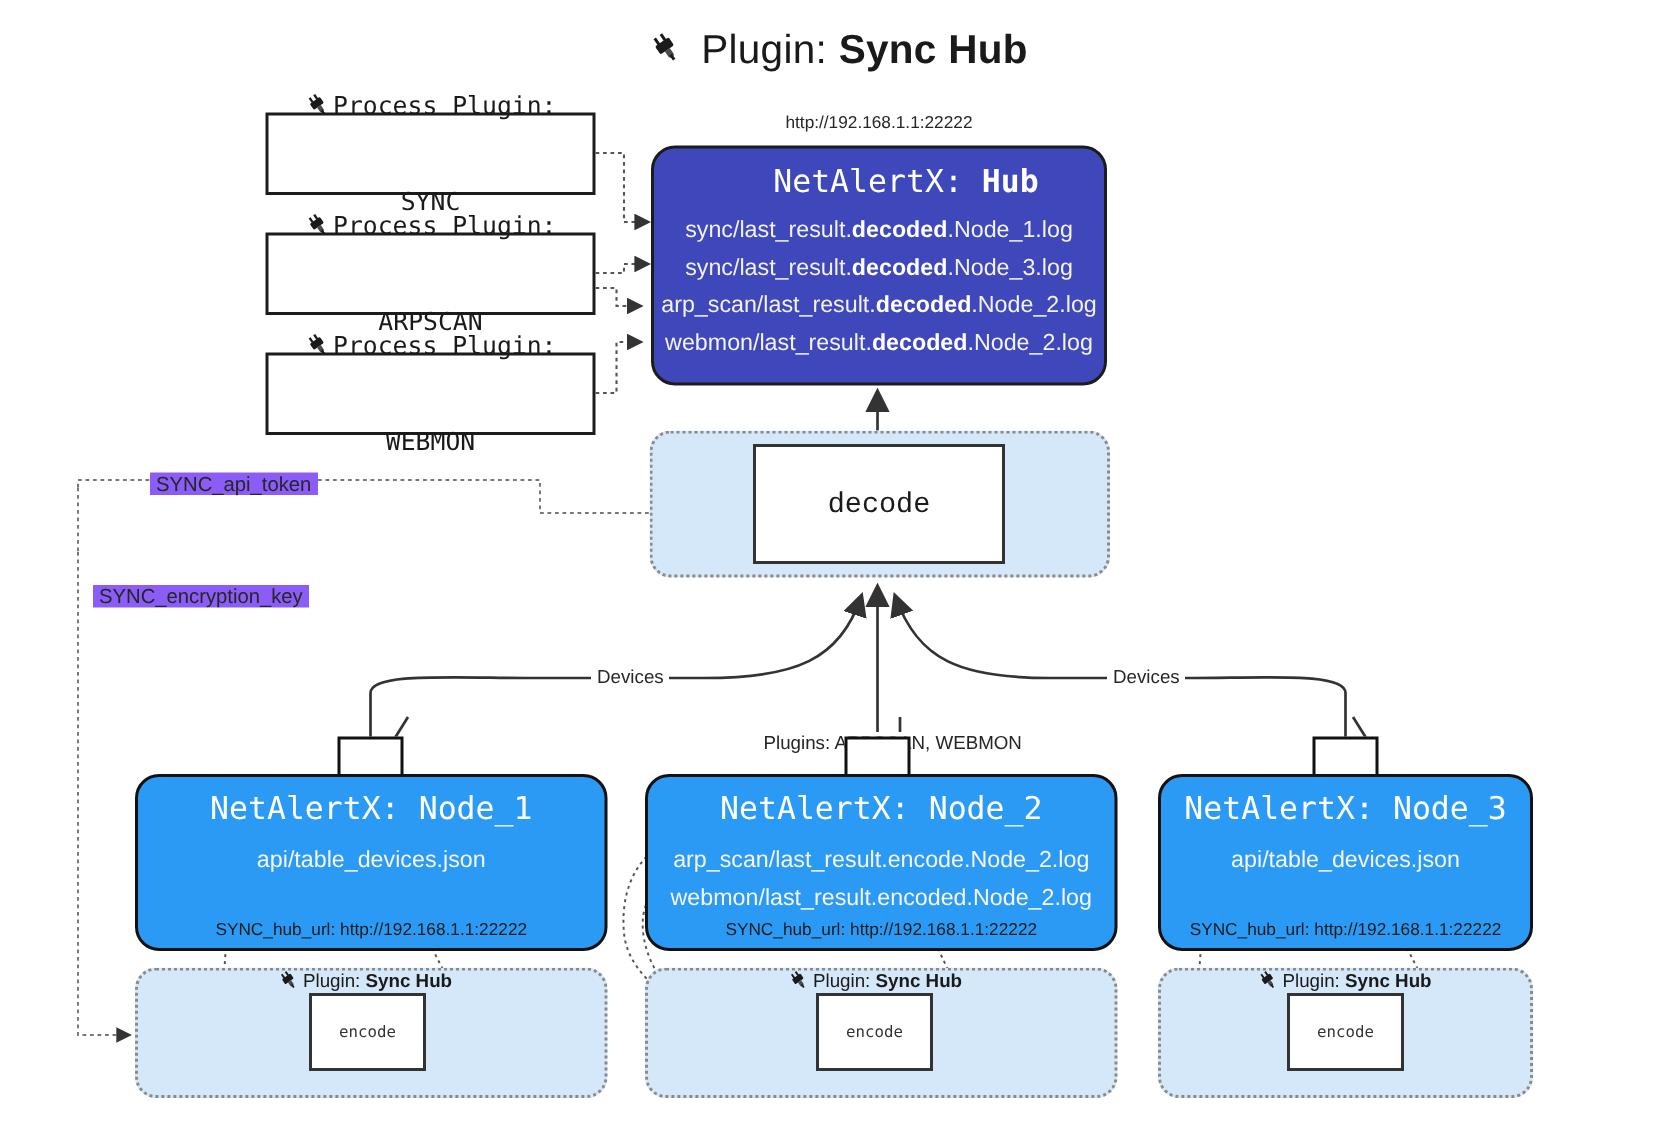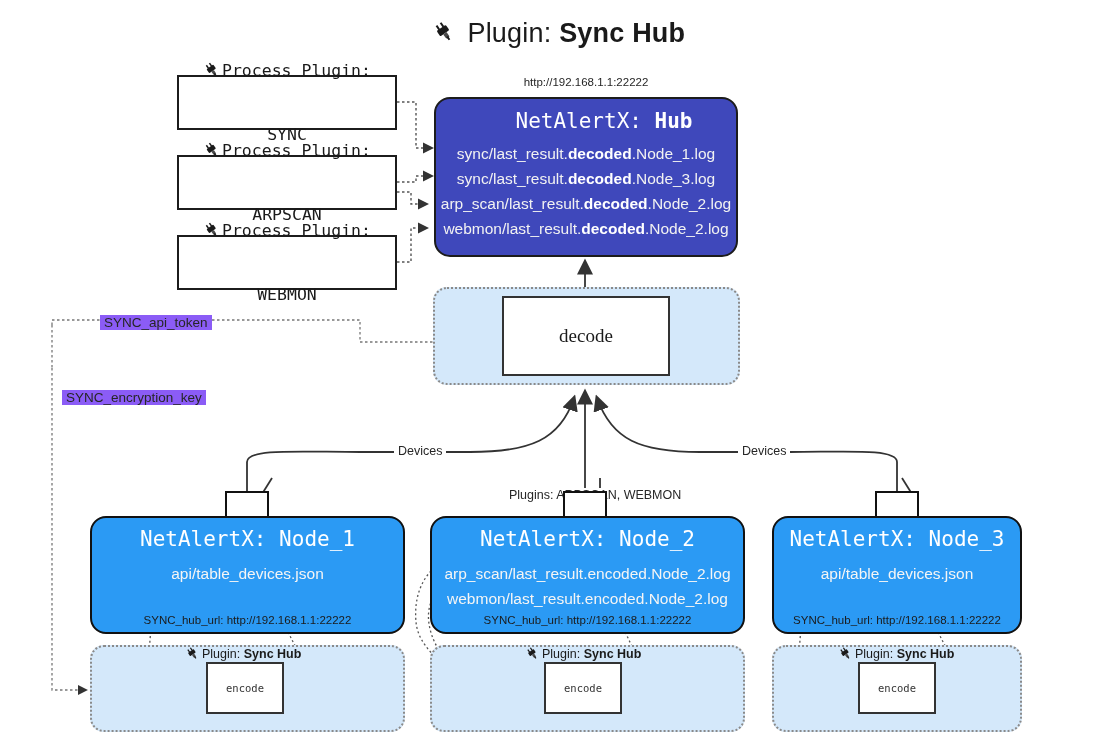--- a/index.html
+++ b/index.html
@@ -56,21 +56,21 @@
 
   
   .decode-wrap{
     position:absolute;left:433px;top:287px;width:307px;height:98px;
     background:#d4e8fa;border:2px dotted #8a8a8a;border-radius:14px;box-sizing:border-box;
   }
   .decode-box{
     position:absolute;left:502px;top:296px;width:168px;height:80px;
     background:#ffffff;border:2px solid #333;box-sizing:border-box;
     display:flex;align-items:center;justify-content:center;
-    font-family:Liberation Serif, serif;
+    font-family:Liberation Mono, monospace;
     font-size:19px;color:#1a1a1a;
   }
 
   
   .env-label{
     position:absolute;font-size:13.5px;color:#262626;
     background:#8b5cf6;padding:0 4px;white-space:nowrap;
   }
 
   
@@ -319,21 +319,21 @@
     </div>
     <div class="node-foot">SYNC_hub_url: http://192.168.1.1:22222</div>
   </div>
 
   <div class="node" style="left:430px;top:516px;width:315px;">
     <div class="node-title">
       <span>NetAlertX:</span>
       <span class="strong">Node_2</span>
     </div>
     <div class="node-lines">
-      <div class="node-line">arp_scan/last_result.encoded.Node_2.log</div>
+      <div class="node-line">arp_scan/last_result.encode.Node_2.log</div>
       <div class="node-line">webmon/last_result.encoded.Node_2.log</div>
     </div>
     <div class="node-foot">SYNC_hub_url: http://192.168.1.1:22222</div>
   </div>
 
   <div class="node" style="left:772px;top:516px;width:250px;">
     <div class="node-title">
       <span>NetAlertX:</span>
       <span class="strong">Node_3</span>
     </div>

